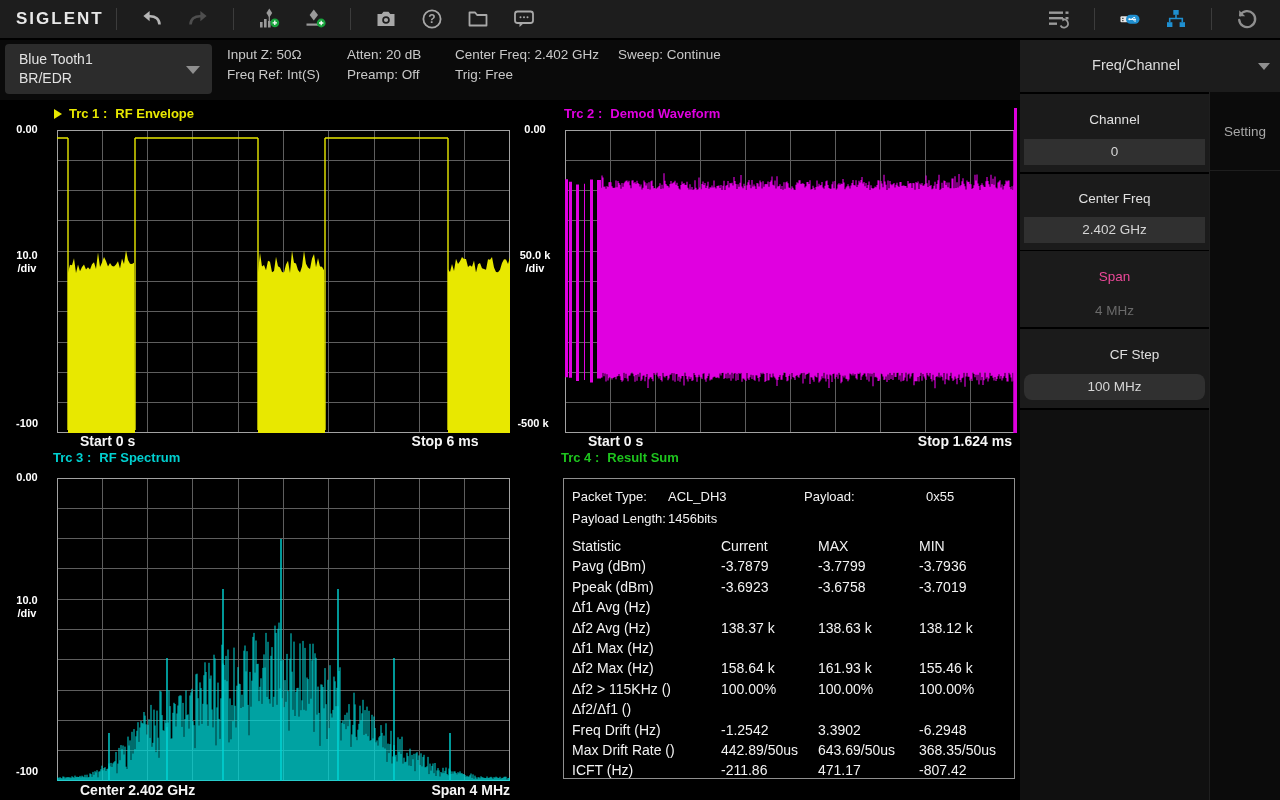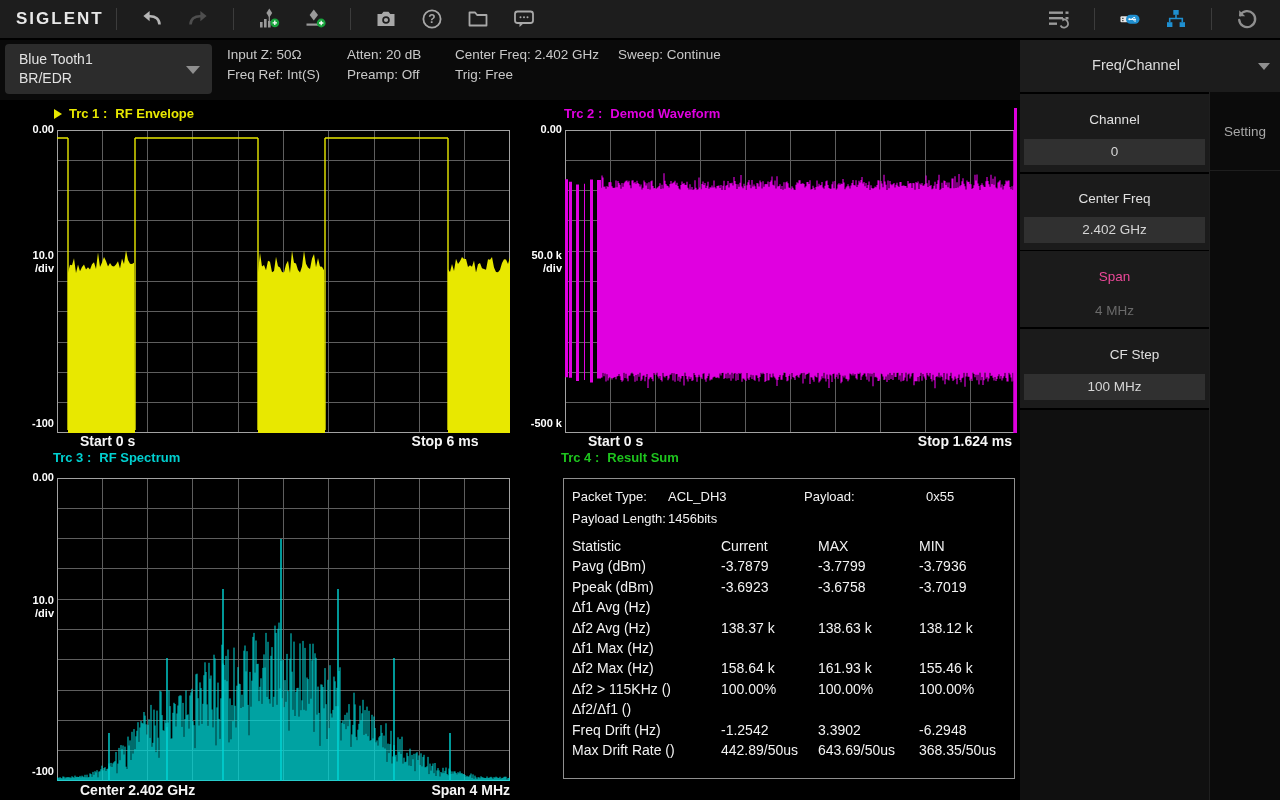--- a/index.html
+++ b/index.html
@@ -23,21 +23,21 @@
     border-top:8px solid #8f8f8f;}
   .modebox .dd-arrow{position:absolute;right:12px;top:22px;}
   .sfield{position:absolute;top:0;height:60px;color:#c9c9c9;font-size:13.5px;}
   .sfield div{position:absolute;white-space:nowrap;}
   .sfield .r1{top:7px;} .sfield .r2{top:27px;}
   
   .ptitle{position:absolute;font-size:13px;font-weight:700;white-space:nowrap;}
   .ptitle .gap{display:inline-block;width:8px;}
   .play{position:absolute;width:0;height:0;border-left:8px solid #e8e800;
     border-top:5px solid transparent;border-bottom:5px solid transparent;}
-  .axlbl{position:absolute;color:#fff;font-size:11px;font-weight:700;text-align:right;width:54px;white-space:nowrap;}
+  .axlbl{position:absolute;color:#fff;font-size:11px;font-weight:700;text-align:center;width:54px;white-space:nowrap;}
   .xlbl{position:absolute;color:#f5f5f5;font-size:14px;font-weight:700;white-space:nowrap;}
   .plot{position:absolute;background:#000;}
   .magenta-edge{position:absolute;left:1014px;top:108px;width:3px;height:325px;background:#dc00dc;}
   
   .t4box{position:absolute;left:563px;top:478px;width:452px;height:301px;background:#000;
     border:1px solid #8f8f8f;box-sizing:border-box;padding:7px 14px 0 8px;}
   .t4info{display:grid;grid-template-columns:96px 136px 122px 1fr;height:22px;line-height:22px;
     font-size:13px;color:#f2f2f2;}
   .t4row{display:grid;grid-template-columns:149px 97px 101px 1fr;height:20.4px;line-height:20.4px;
     font-size:14px;color:#f2f2f2;}
@@ -319,20 +319,26 @@
         <span>-1.2542</span>
         <span>3.3902</span>
         <span>-6.2948</span>
       </div>
       <div class="t4row">
         <span>Max Drift Rate ()</span>
         <span>442.89/50us</span>
         <span>643.69/50us</span>
         <span>368.35/50us</span>
       </div>
+      <div class="t4row">
+        <span>ICFT (Hz)</span>
+        <span>-211.86</span>
+        <span>471.17</span>
+        <span>-807.42</span>
+      </div>
     </div>
 </div>
 
 <div class="sb-header">
   <span class="ttl">Freq/Channel</span>
   <div class="dd-arrow"></div>
 </div>
 
 <div class="sb-sec" style="top:94px;height:78px;">
   <div class="sb-label" style="padding-top:18px;">Channel</div>
@@ -341,18 +347,18 @@
 <div class="sb-sec" style="top:174px;height:76px;">
   <div class="sb-label" style="padding-top:17px;">Center Freq</div>
   <div class="sb-value" style="margin-top:11px;">2.402 GHz</div>
 </div>
 <div class="sb-sec disabled" style="top:251px;height:76px;">
   <div class="sb-label" style="padding-top:18px;">Span</div>
   <div class="sb-value plain" style="margin-top:14px;">4 MHz</div>
 </div>
 <div class="sb-sec" style="top:329px;height:79px;">
   <div class="sb-label" style="padding-top:18px;padding-left:40px;">CF Step</div>
-  <div class="sb-value" style="margin-top:12px;">100 MHz</div>
+  <div class="sb-value" style="margin-top:12px;border-radius:8px;">100 MHz</div>
 </div>
 <div class="sb-main-rest"></div>
 <div class="sb-strip">
   <div class="sb-tab">Setting</div>
 </div>
 
 </body></html>

